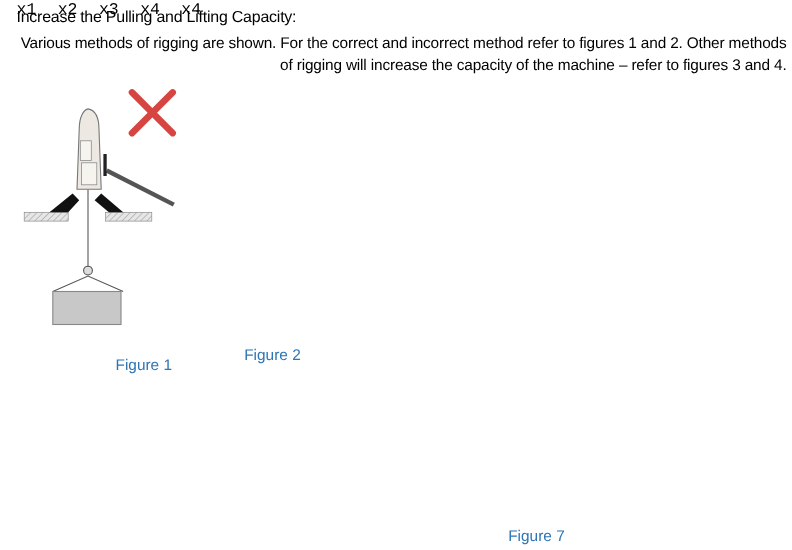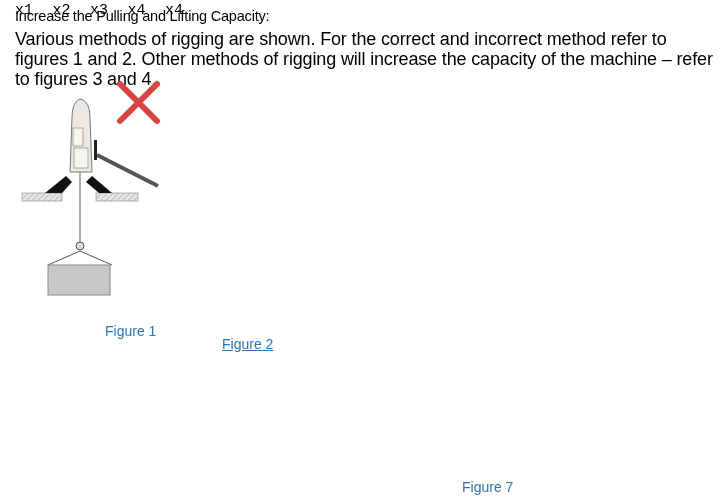--- a/index.html
+++ b/index.html
@@ -1,18 +1,18 @@
 <!DOCTYPE html>
 <html><head>
 <meta charset="utf-8">
 <style>
   html, body { margin:0; padding:0; background:#ffffff; }
   body { width:720px; height:500px; position:relative; overflow:hidden; font-family:"Liberation Sans", sans-serif; color:#000; }
   .heading { position:absolute; left:15px; top:8px; font-size:14.5px; font-weight:normal; letter-spacing:-0.2px; }
-  .para { position:absolute; left:15px; top:29px; width:700px; font-size:18px; line-height:20px; letter-spacing:-0.15px; }
+  .para { position:absolute; left:15px; top:29px; width:700px; font-size:14px; line-height:20px; letter-spacing:-0.15px;text-align:right; }
   .caption { position:absolute; font-size:14px; color:#2e75b6; }
   svg.fig { position:absolute; left:0; top:0; }
   .loadlabel { font-family:Liberation Mono, monospace; font-size:15px; fill:#111;margin-left:15px; }
 </style>
 </head>
 <body>
 
 
 
 <div class="heading">Increase the Pulling and Lifting Capacity:</div>
@@ -154,17 +154,17 @@
       <circle cx="544" cy="450" r="10" fill="#f3f1ec" stroke="#777">
       <circle cx="544" cy="450" r="2.2" fill="#444">
       <rect x="572" y="445" width="8" height="10" fill="#111">
       <rect x="580" y="434" width="80" height="37" fill="#c8c8c8" stroke="#888">
       <text x="620" y="458" text-anchor="middle" class="loadlabel">x4</text>
     </rect></rect></circle></circle></path></circle></circle></circle></path></rect></circle></line></line></line></use></g>
   </g>
 
 
 <div class="caption" style="left:64px; top:323px;margin-left:41px;">Figure 1</div>
-<div class="caption" style="left:222px; top:336px;text-decoration:underline;">Figure 2</div>
+<div class="caption" style="left:222px; top:314px;">Figure 2</div>
 <div class="caption" style="left:462px; top:479px;">Figure 7</div>
 
 
 
 
 </body></html>

